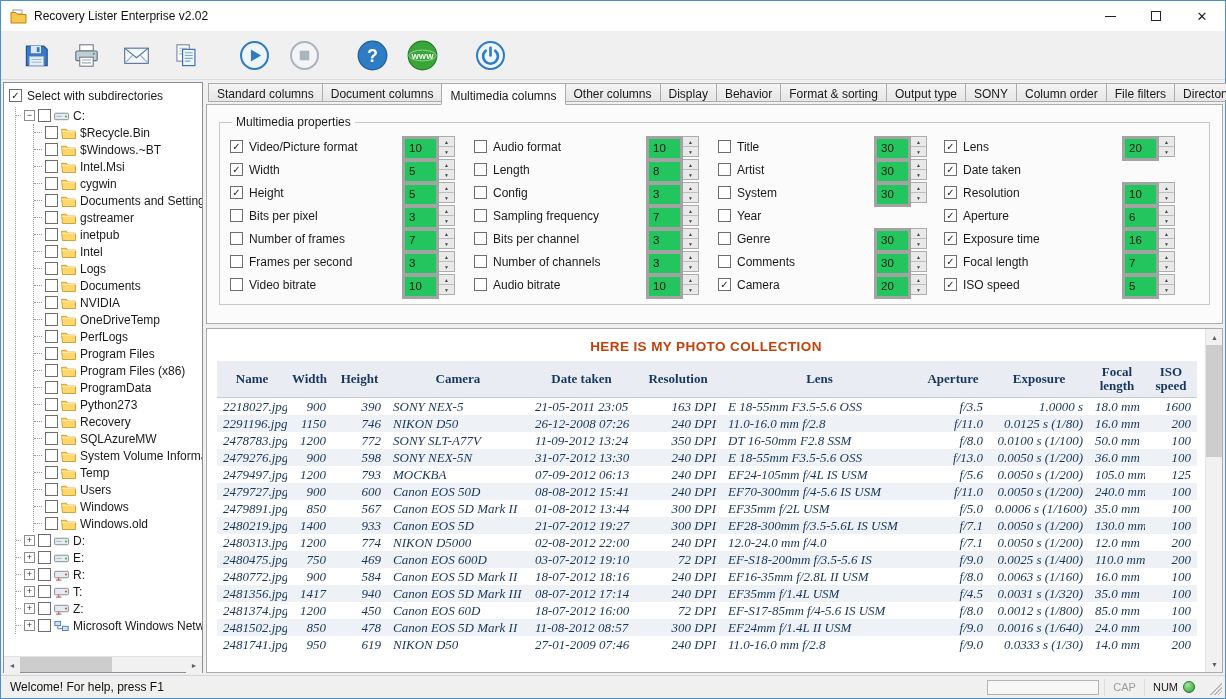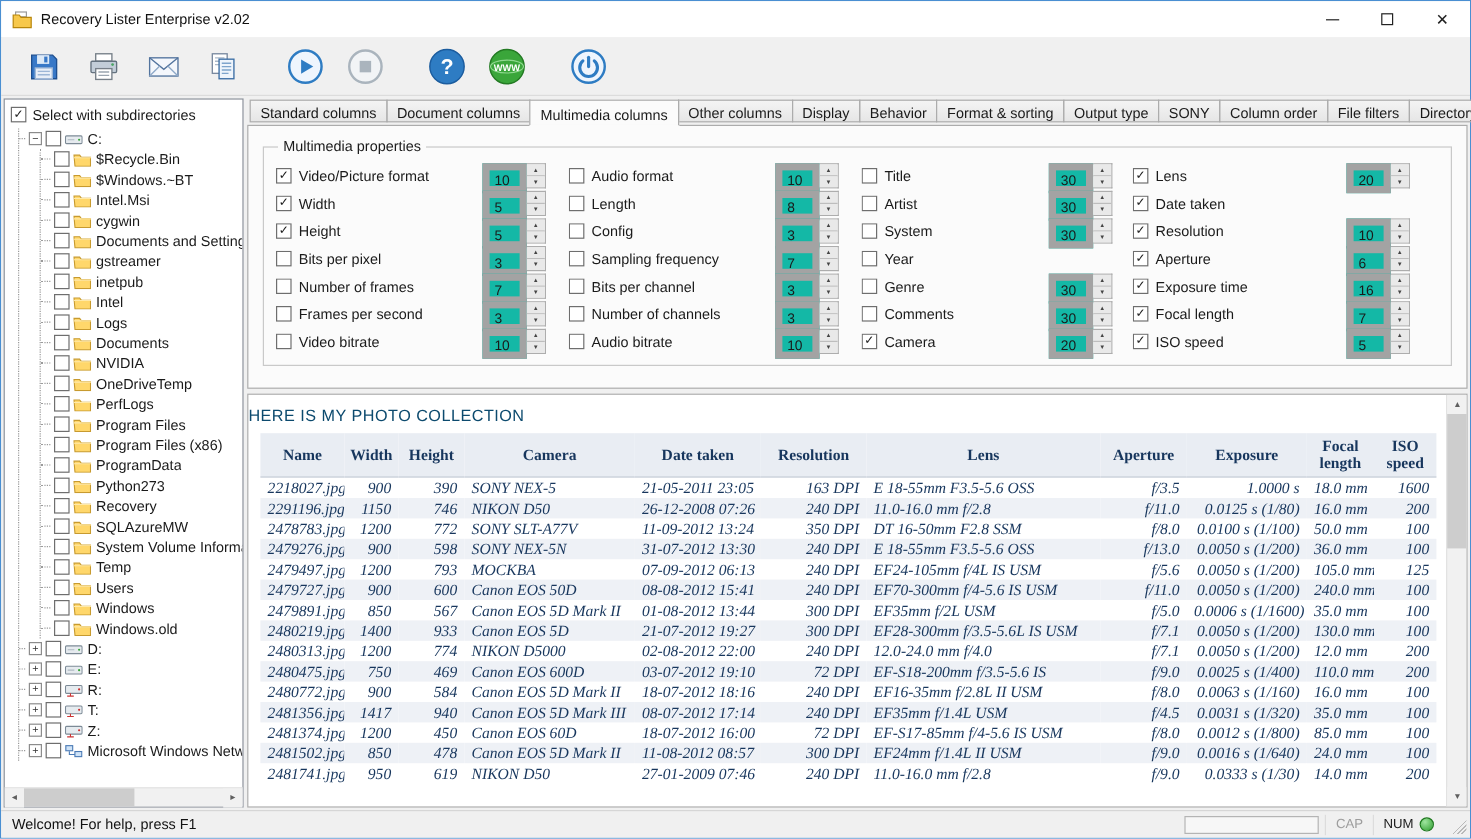--- a/index.html
+++ b/index.html
@@ -58,29 +58,29 @@
   .tab{height:19px;padding:3px 8px 0;border:1px solid #acacac;margin-right:-1px;background:linear-gradient(#f4f4f4,#e6e6e6);
       font-size:12px;white-space:nowrap;cursor:default}
   .tab.active{height:22px;padding-top:5px;background:#fbfbfb;border-bottom:1px solid #fbfbfb;z-index:3;position:relative}
   .tab-content{border:1px solid #acacac;background:#fbfbfb;height:220px;margin-top:-1px;position:relative;z-index:1;flex:none}
   fieldset{margin:10px 12px 0;border:1px solid #c9c9c9;padding:4px 8px 8px}
   legend{font-size:12px;padding:0 4px;margin-left:4px;color:#1a1a1a}
   .mm-grid{display:grid;grid-template-columns:172px 72px 172px 72px 156px 70px 178px 56px;grid-auto-rows:23px;align-items:center;padding:2px 2px 0}
   .mm-label-cell{display:flex;align-items:center;gap:6px;white-space:nowrap;overflow:hidden}
   .mm-spin-cell{display:flex;align-items:center}
   .spin{display:inline-flex;height:21px}
-  .spin-val{width:37px;height:25px;border:6px solid #a3a3a3;background:#14b8a6;font-size:11.5px;padding:3px 0 0 4px}
+  .spin-val{width:37px;height:25px;border:3px solid #a3a3a3;background:#22c55e;font-size:11.5px;padding:3px 0 0 4px}
   .spin-btns{width:16px;display:flex;flex-direction:column;border:1px solid #adadad;border-left:none}
   .spin-up,.spin-dn{flex:1;display:flex;align-items:center;justify-content:center;font-size:5px;color:#444;background:#e9e9e9}
   .spin-up{border-bottom:1px solid #bdbdbd}
 
   
   .preview{margin-top:4px;flex:1;border:1px solid #acacac;background:#fff;position:relative;overflow:hidden;min-height:0}
   .preview-inner{position:absolute;top:0;left:0;right:17px;bottom:0;overflow:hidden}
-  .preview-title{padding:10px 0 7px;font-weight:normal;font-size:13.5px;color:#0c4a6e;letter-spacing:.4px}
+  .preview-title{text-align:center;padding:10px 0 7px;font-weight:bold;font-size:13.5px;color:#c2410c;letter-spacing:.4px}
   .ptable{display:grid;margin-left:10px}
   .prow{display:contents}
   .th{background:#e9edf3;border-bottom:1px solid #c7cdd8;font-family:"Liberation Serif",serif;font-weight:bold;font-size:13px;color:#17365d;
       display:flex;align-items:center;justify-content:center;text-align:center;height:37px;line-height:1.05;padding:0 3px}
   .td{font-family:"Liberation Serif",serif;font-style:italic;font-size:13px;color:#17365d;height:17px;line-height:17px;
       white-space:nowrap;overflow:hidden;padding:0 6px}
   .row-even .td,.td.row-even{background:#eef1f6}
   .vscroll{position:absolute;top:0;right:0;bottom:0;width:17px;background:#f1f1f1;border-left:1px solid #e2e2e2;display:flex;flex-direction:column}
   .vscroll .scroll-arrow{width:17px}
   .vscroll-track{flex:1;position:relative}

